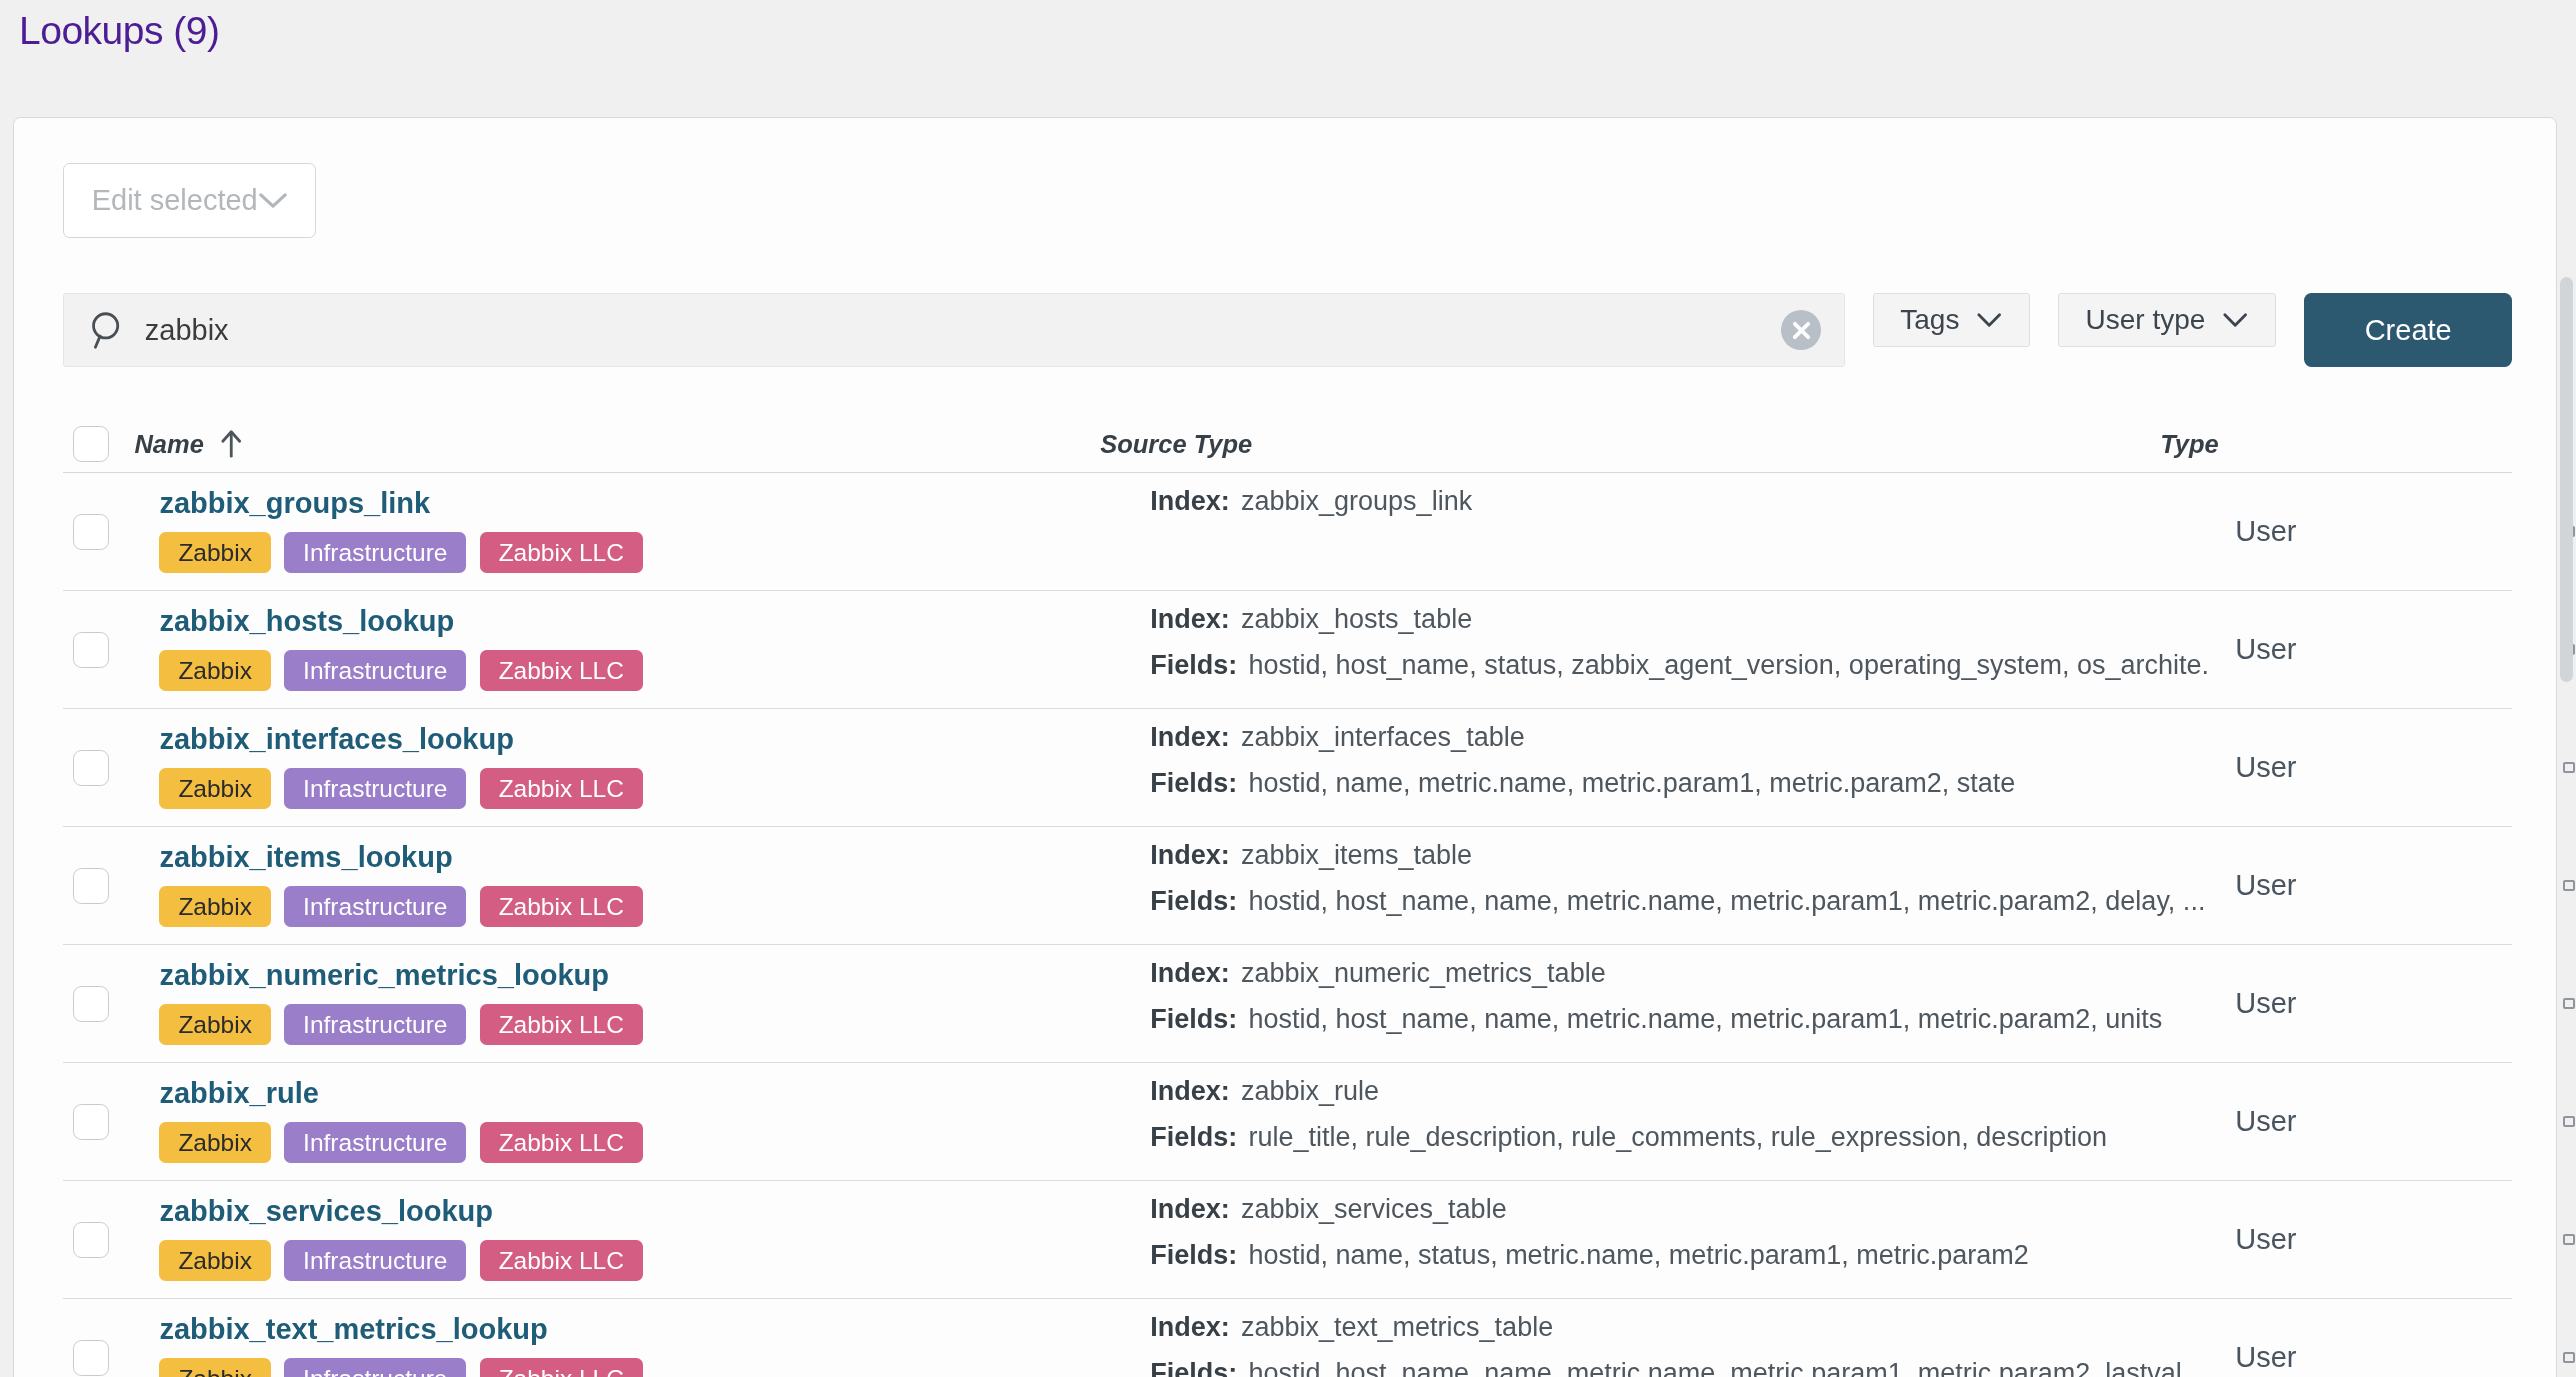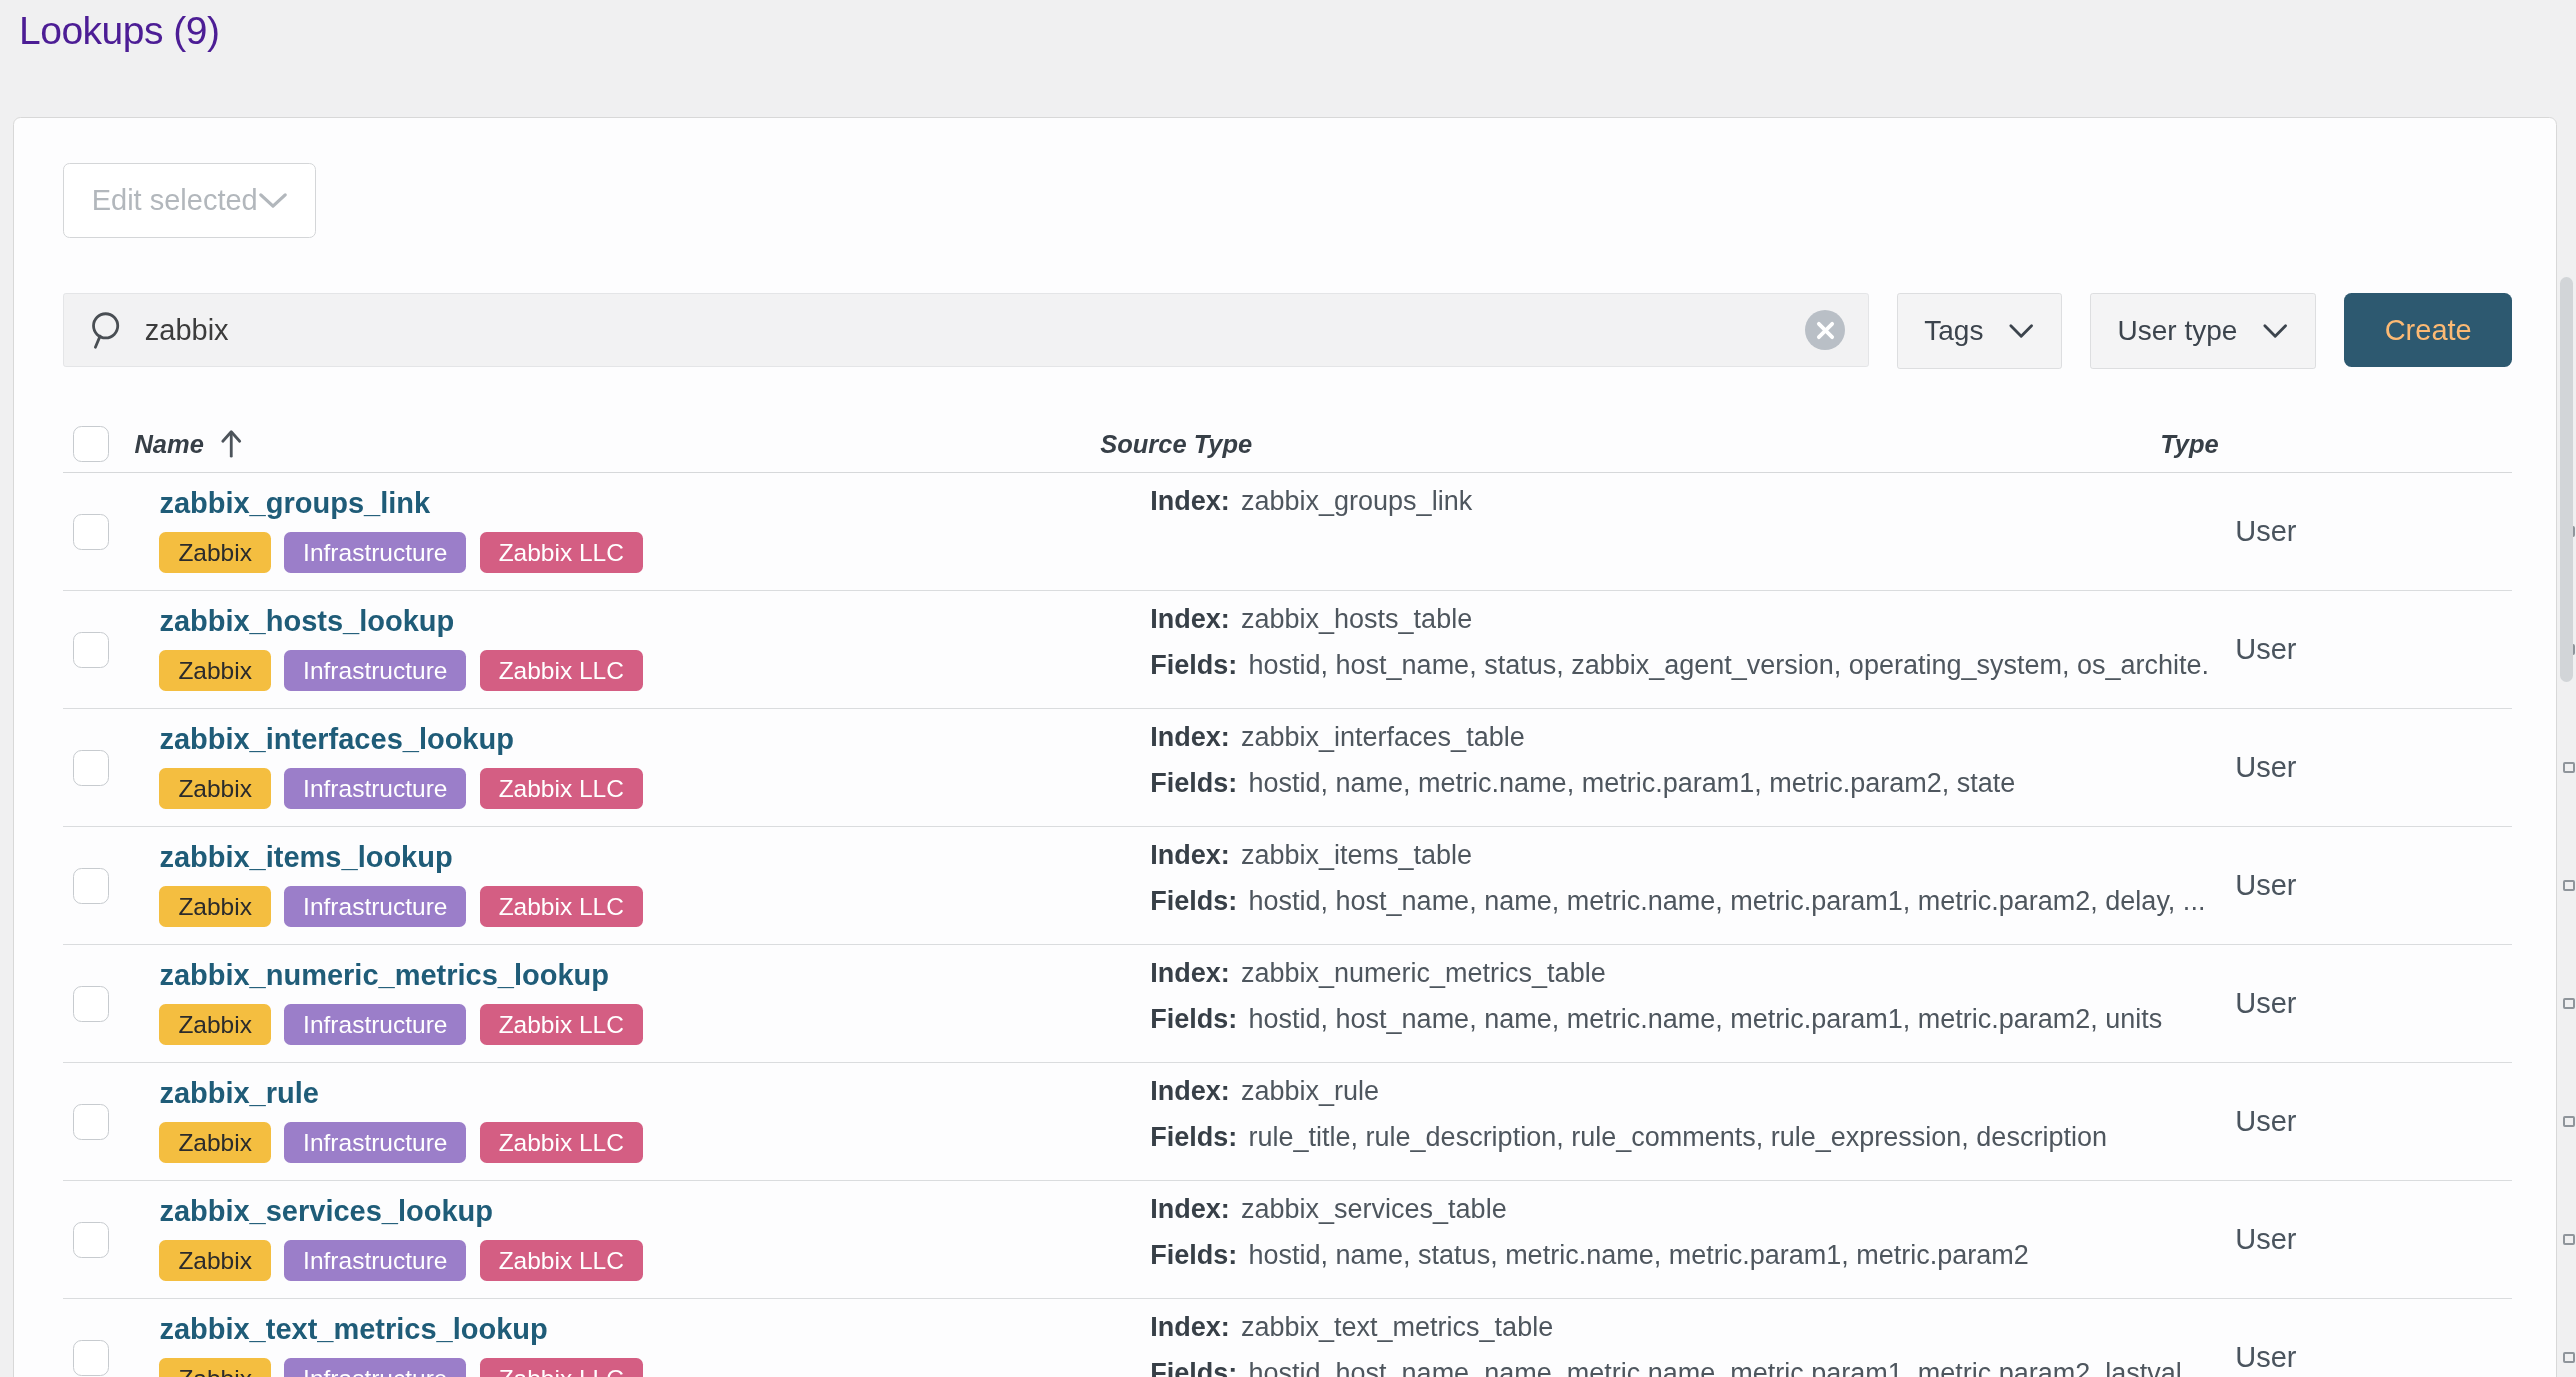--- a/index.html
+++ b/index.html
@@ -48,27 +48,27 @@
   }
   .searchbox input{
     flex:1;border:none;outline:none;background:transparent;
     font-size:29px;color:#3c3c3c;font-family:"Liberation Sans", sans-serif;
   }
   .clear-btn{
     width:40px;height:40px;border-radius:50%;background:#b9bfc6;
     display:flex;align-items:center;justify-content:center;cursor:pointer;flex:0 0 auto;
   }
   .dropdown{
-    height:76px;background:#f4f4f5;border:0.9px solid #dddee0;border-radius:2.8px;
-    display:flex;align-items:center;justify-content:center;gap:25px;
+    height:54px;background:#f4f4f5;border:0.9px solid #dddee0;border-radius:2.8px;
+    display:flex;align-items:center;justify-content:center;gap:17px;
     padding:0 26.4px;font-size:28px;color:#3c444d;cursor:pointer;flex:0 0 auto;
   }
   .create-btn{
-    height:74px;width:168px;background:var(--accent);border:none;border-radius:7.5px;
-    color:#fdba74;font-size:29px;font-family:"Liberation Sans", sans-serif;
+    height:74px;width:208px;background:var(--accent);border:none;border-radius:7.5px;
+    color:#ffffff;font-size:29px;font-family:"Liberation Sans", sans-serif;
     display:flex;align-items:center;justify-content:center;cursor:pointer;flex:0 0 auto;
   }
   
   .grid{display:grid;grid-template-columns:58px 979px 1060px 300px 52px;}
   .thead{
     margin-top:49px;height:57px;border-bottom:1.9px solid #d6d8da;
     align-items:center;
   }
   .th{font-size:25.5px;font-weight:700;color:var(--text-dark);font-style:italic;}
   .th-name{padding-left:13.2px;display:flex;align-items:center;gap:15px;cursor:pointer;}

